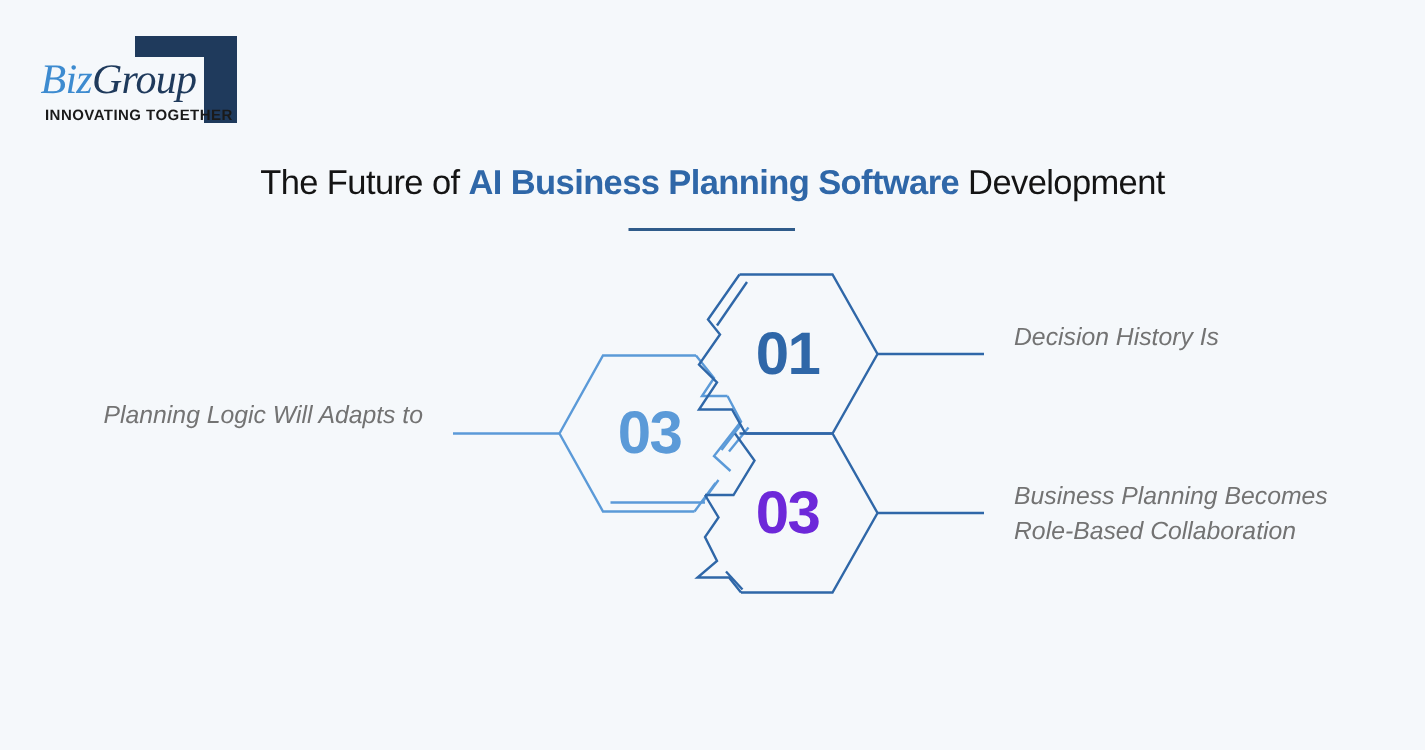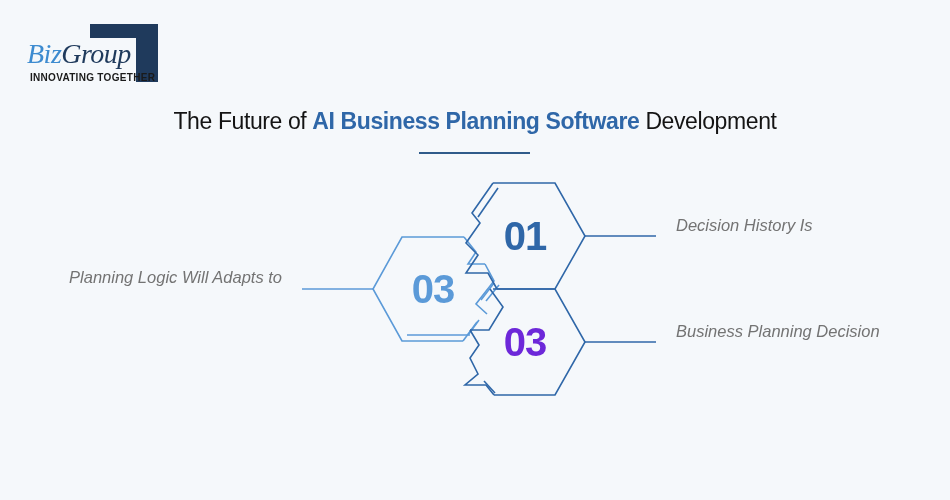--- a/index.html
+++ b/index.html
@@ -100,14 +100,15 @@
 <div class="num" style="left:383px; top:269px; color:#5b9ad8;">03</div>
 <div class="num" style="left:475px; top:322px; color:#6d28d9;">03</div>
 
 <div class="label" style="left:676px; top:214px;">
   <div>Decision History Is</div>
 </div>
 <div class="label" style="left:20px; width:262px; top:266px; text-align:right;">
   <div>Planning Logic Will Adapts to</div>
 </div>
 <div class="label" style="left:676px; top:320px;">
-  <div>Business Planning Decision</div>
+  <div>Business Planning Becomes</div>
+  <div>Role-Based Collaboration</div>
 </div>
 
 </body></html>

